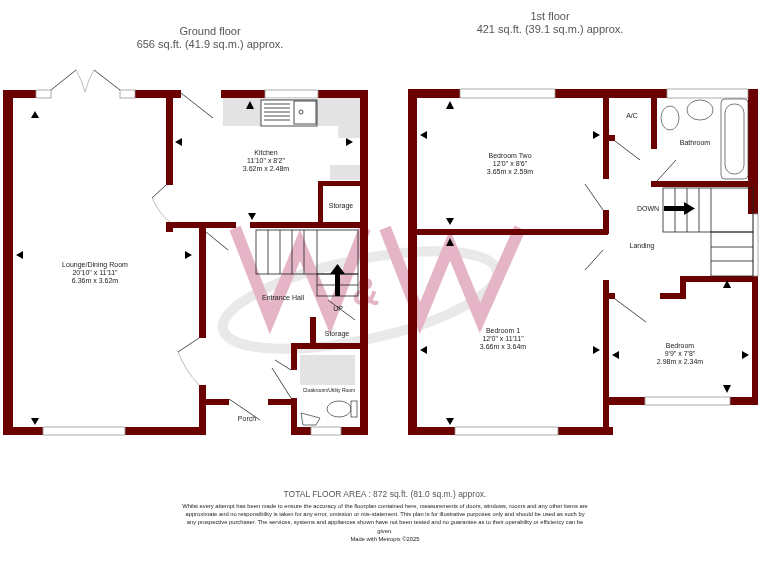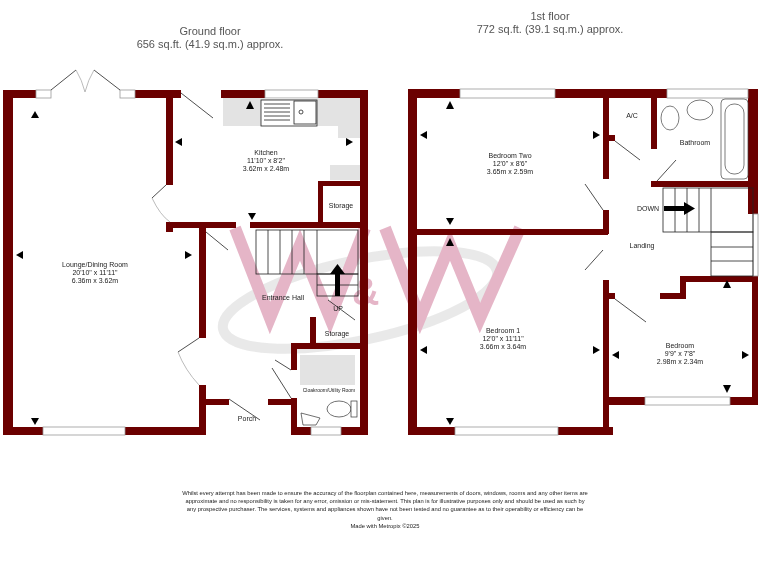--- a/index.html
+++ b/index.html
@@ -18,21 +18,21 @@
 </style>
 </head>
 <body>
 
 <div class="floor-heading" id="gf-heading">
   <span class="t1">Ground floor</span>
   <span class="t1">656 sq.ft. (41.9 sq.m.) approx.</span>
 </div>
 <div class="floor-heading" id="ff-heading">
   <span class="t1">1st floor</span>
-  <span class="t1">772 sq.ft. (39.1 sq.m.) approx.</span>
+  <span class="t1">421 sq.ft. (39.1 sq.m.) approx.</span>
 </div>
 
 <svg class="plan" width="768" height="576" viewBox="0 0 768 576">
 
   <g opacity="0.55">
     <ellipse cx="360" cy="300" rx="140" ry="40" fill="none" stroke="#d8d8d8" stroke-width="10" transform="rotate(-12 360 300)"></ellipse>
     <polyline points="235,228 270,318 300,245 330,318 365,228" fill="none" stroke="#d07a9a" stroke-width="12"></polyline>
     <polyline points="385,228 420,318 450,245 480,318 520,228" fill="none" stroke="#d07a9a" stroke-width="12"></polyline>
     <text x="352" y="305" font-size="38" fill="#d07a9a" font-family="Liberation Sans, sans-serif" font-weight="bold">&amp;</text>
   </g>
@@ -259,15 +259,16 @@
     <text class="room-label" x="503" y="333">Bedroom 1</text>
     <text class="room-label" x="503" y="341">12'0"  x 11'11"</text>
     <text class="room-label" x="503" y="349">3.66m  x 3.64m</text>
     <text class="room-label" x="680" y="348">Bedroom</text>
     <text class="room-label" x="680" y="356">9'9"  x 7'8"</text>
     <text class="room-label" x="680" y="364">2.98m  x 2.34m</text>
   </g>
 </svg>
 
 <div class="footer">
+  <span class="total">TOTAL FLOOR AREA : 872 sq.ft. (81.0 sq.m.) approx.</span>
   <span class="disclaimer">Whilst every attempt has been made to ensure the accuracy of the floorplan contained here, measurements of doors, windows, rooms and any other items are approximate and no responsibility is taken for any error, omission or mis-statement. This plan is for illustrative purposes only and should be used as such by any prospective purchaser. The services, systems and appliances shown have not been tested and no guarantee as to their operability or efficiency can be given.</span>
   <span class="made">Made with Metropix ©2025</span>
 </div>
 
 </body></html>

